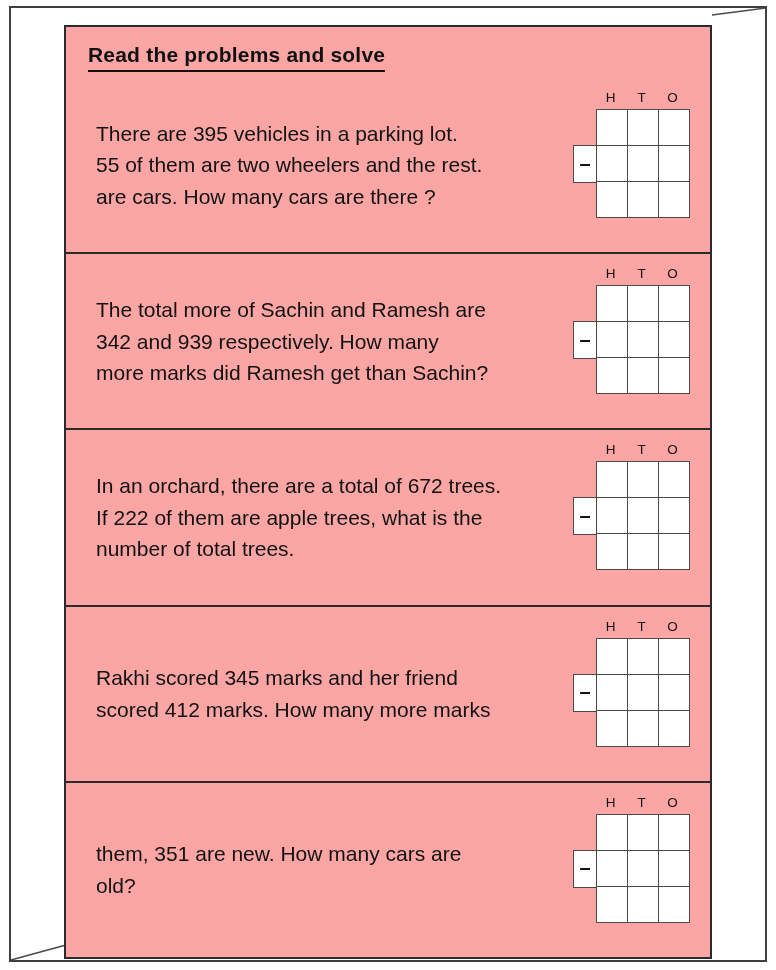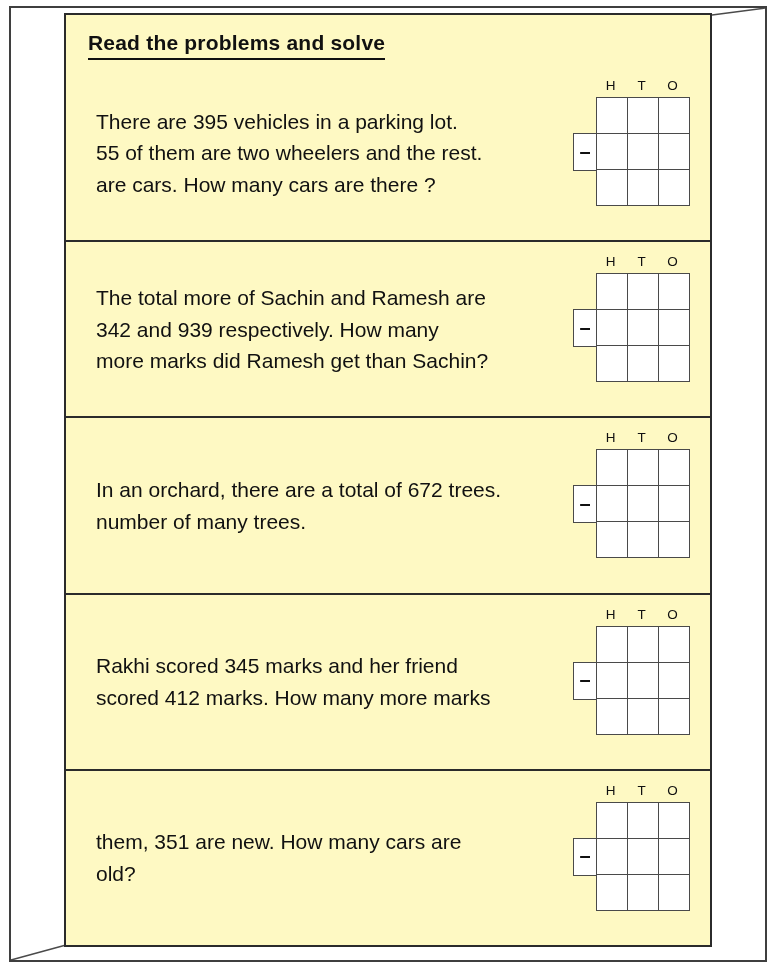--- a/index.html
+++ b/index.html
@@ -17,24 +17,24 @@
   }
 
   .outer-frame {
     position: absolute;
     left: 9px; top: 6px; right: 9px; bottom: 8px;
     border: 2px solid #3f3f3f;
   }
 
   .inner-box {
     position: absolute;
-    left: 64px; top: 13px;
+    left: 64px; top: 25px;
     width: 648px; height: 934px;
     border: 2px solid #2b2b2b;
-    background: #fef9c3;
+    background: #fca5a5;
     display: flex;
     flex-direction: column;
     justify-content: space-between;
   }
 
   .title-row {
     padding: 16px 0 6px 22px;
   }
   .page-title {
     display: inline-block;
@@ -188,21 +188,22 @@
               <div class="answer-cell"></div>
               <div class="answer-cell"></div>
             </div>
       </div>
     </div>
   </div>
 
   <div class="problem-row">
     <div class="problem-text">
           <div>In an orchard, there are a total of 672 trees.</div>
-          <div>number of many trees.</div>
+          <div>If 222 of them are apple trees, what is the</div>
+          <div>number of total trees.</div>
         </div>
     <div class="work-area">
       <div class="hto-headers">
             <span>H</span>
             <span>T</span>
             <span>O</span>
           </div>
       <div class="grid-wrap">
         <div class="minus-box">–</div>
         <div class="answer-grid">

